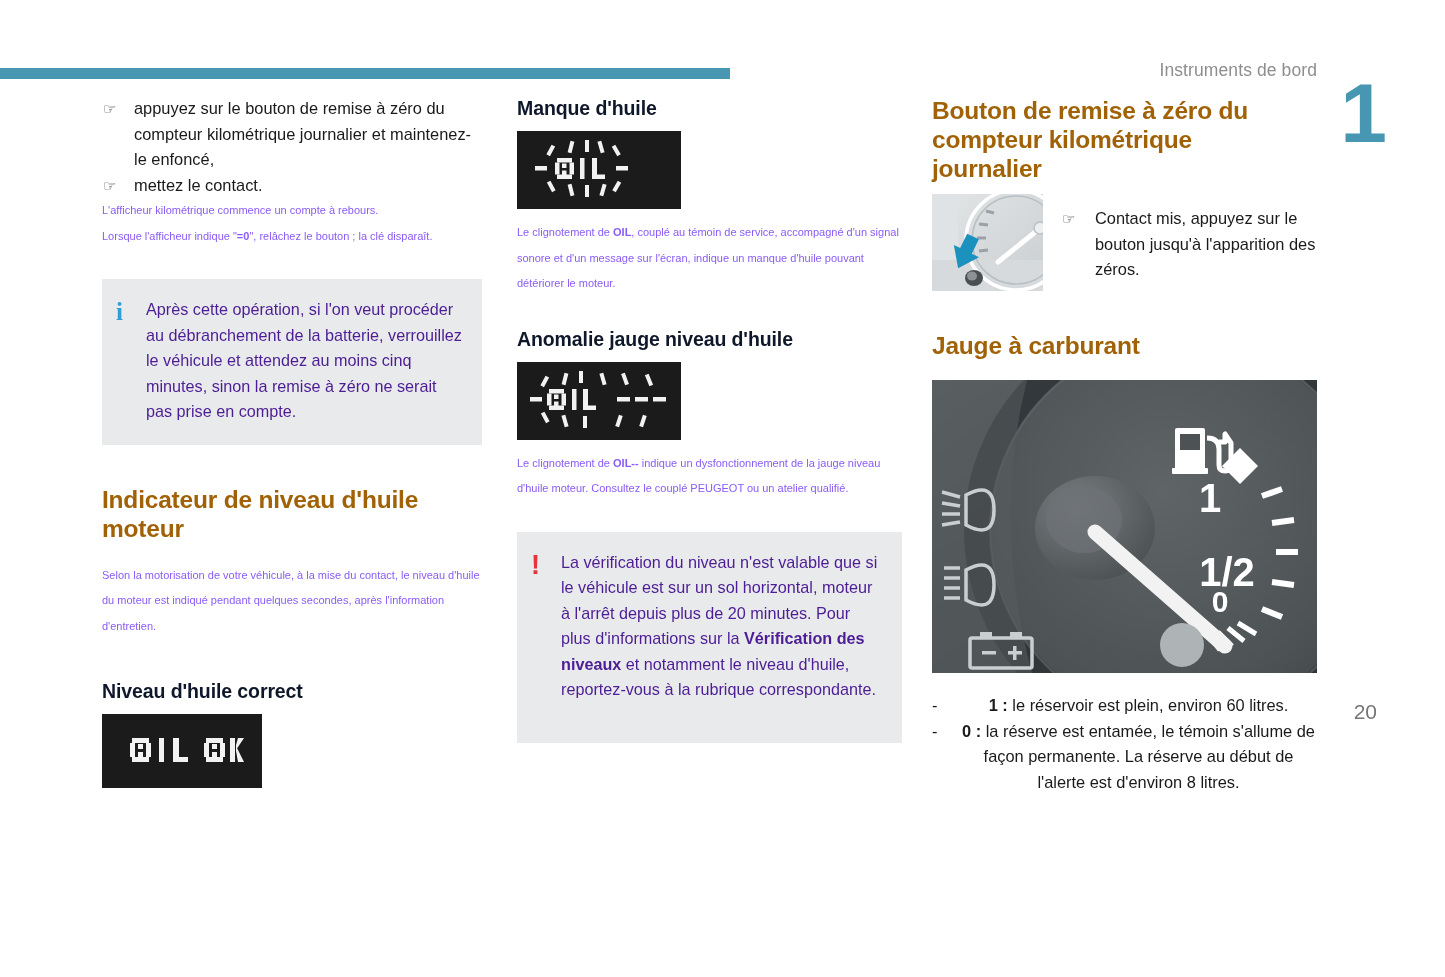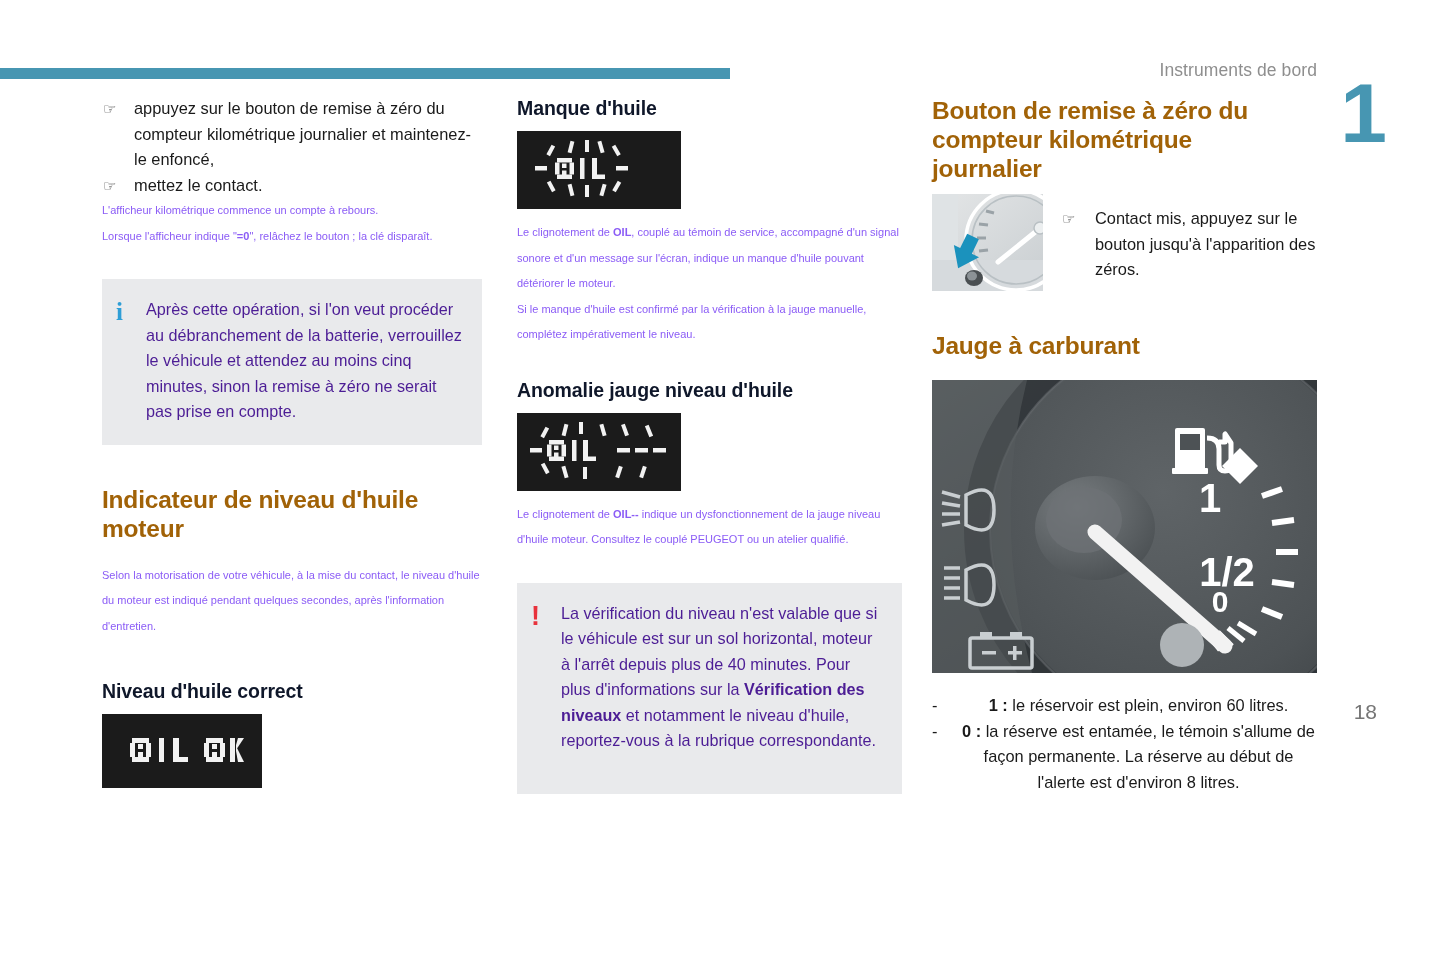--- a/index.html
+++ b/index.html
@@ -186,21 +186,21 @@
   b { font-weight: bold; }
 </style>
 </head>
 <body>
 
 <div class="page">
 
   <div class="header-rule"></div>
   <div class="header-title">Instruments de bord</div>
   <div class="chapter-marker">1</div>
-  <div class="page-number">18</div>
+  <div class="page-number">20</div>
 
   <div class="col col-1">
 
     <div class="bullet-row">
       <span class="bullet-hand">☞</span>
       <span class="bullet-text">appuyez sur le bouton de remise à zéro du compteur kilométrique journalier et maintenez-le enfoncé,</span>
     </div>
 
     <div class="bullet-row">
       <span class="bullet-hand">☞</span>
@@ -300,21 +300,20 @@
           <rect x="84" y="53" width="4" height="12" transform="rotate(16 86 59)"></rect>
           <rect x="98" y="50" width="4" height="11" transform="rotate(30 100 55)"></rect>
         </g>
       </svg>
     </div>
 
     <div class="gap-s"></div>
 
     <div class="body-text"><span>Le clignotement de </span><b>OIL</b><span>, couplé au témoin de service, accompagné d'un signal sonore et d'un message sur l'écran, indique un manque d'huile pouvant détériorer le moteur.</span></div>
 
-    <div class="body-text">Si le manque d'huile est confirmé par la vérification à la jauge manuelle, complétez impérativement le niveau.</div>
 
     <div class="gap-l"></div>
 
     <h3 class="sub-title">Anomalie jauge niveau d'huile</h3>
 
     <div class="gap-s"></div>
 
     <div class="lcd" style="width:164px;height:78px;">
       <svg width="164" height="78" viewBox="0 0 164 78">
         <g fill="#f2f2f2">
@@ -354,21 +353,21 @@
     </div>
 
     <div class="gap-s"></div>
 
     <div class="body-text"><span>Le clignotement de </span><b>OIL--</b><span> indique un dysfonctionnement de la jauge niveau d'huile moteur. Consultez le couplé PEUGEOT ou un atelier qualifié.</span></div>
 
     <div class="gap-l"></div>
 
     <div class="callout" style="width:385px;padding-bottom:40px;">
       <div class="callout-icon warn">!</div>
-      <div class="callout-body"><span>La vérification du niveau n'est valable que si le véhicule est sur un sol horizontal, moteur à l'arrêt depuis plus de 40 minutes. Pour plus d'informations sur la </span><b>Vérification des niveaux</b><span> et notamment le niveau d'huile, reportez-vous à la rubrique correspondante.</span></div>
+      <div class="callout-body"><span>La vérification du niveau n'est valable que si le véhicule est sur un sol horizontal, moteur à l'arrêt depuis plus de 20 minutes. Pour plus d'informations sur la </span><b>Vérification des niveaux</b><span> et notamment le niveau d'huile, reportez-vous à la rubrique correspondante.</span></div>
     </div>
   </div>
 
   <div class="col col-3">
 
     <h2 class="sec-title" style="width:360px;">Bouton de remise à zéro du compteur kilométrique journalier</h2>
 
     <div class="gap-s"></div>
 
     <div class="reset-row">

